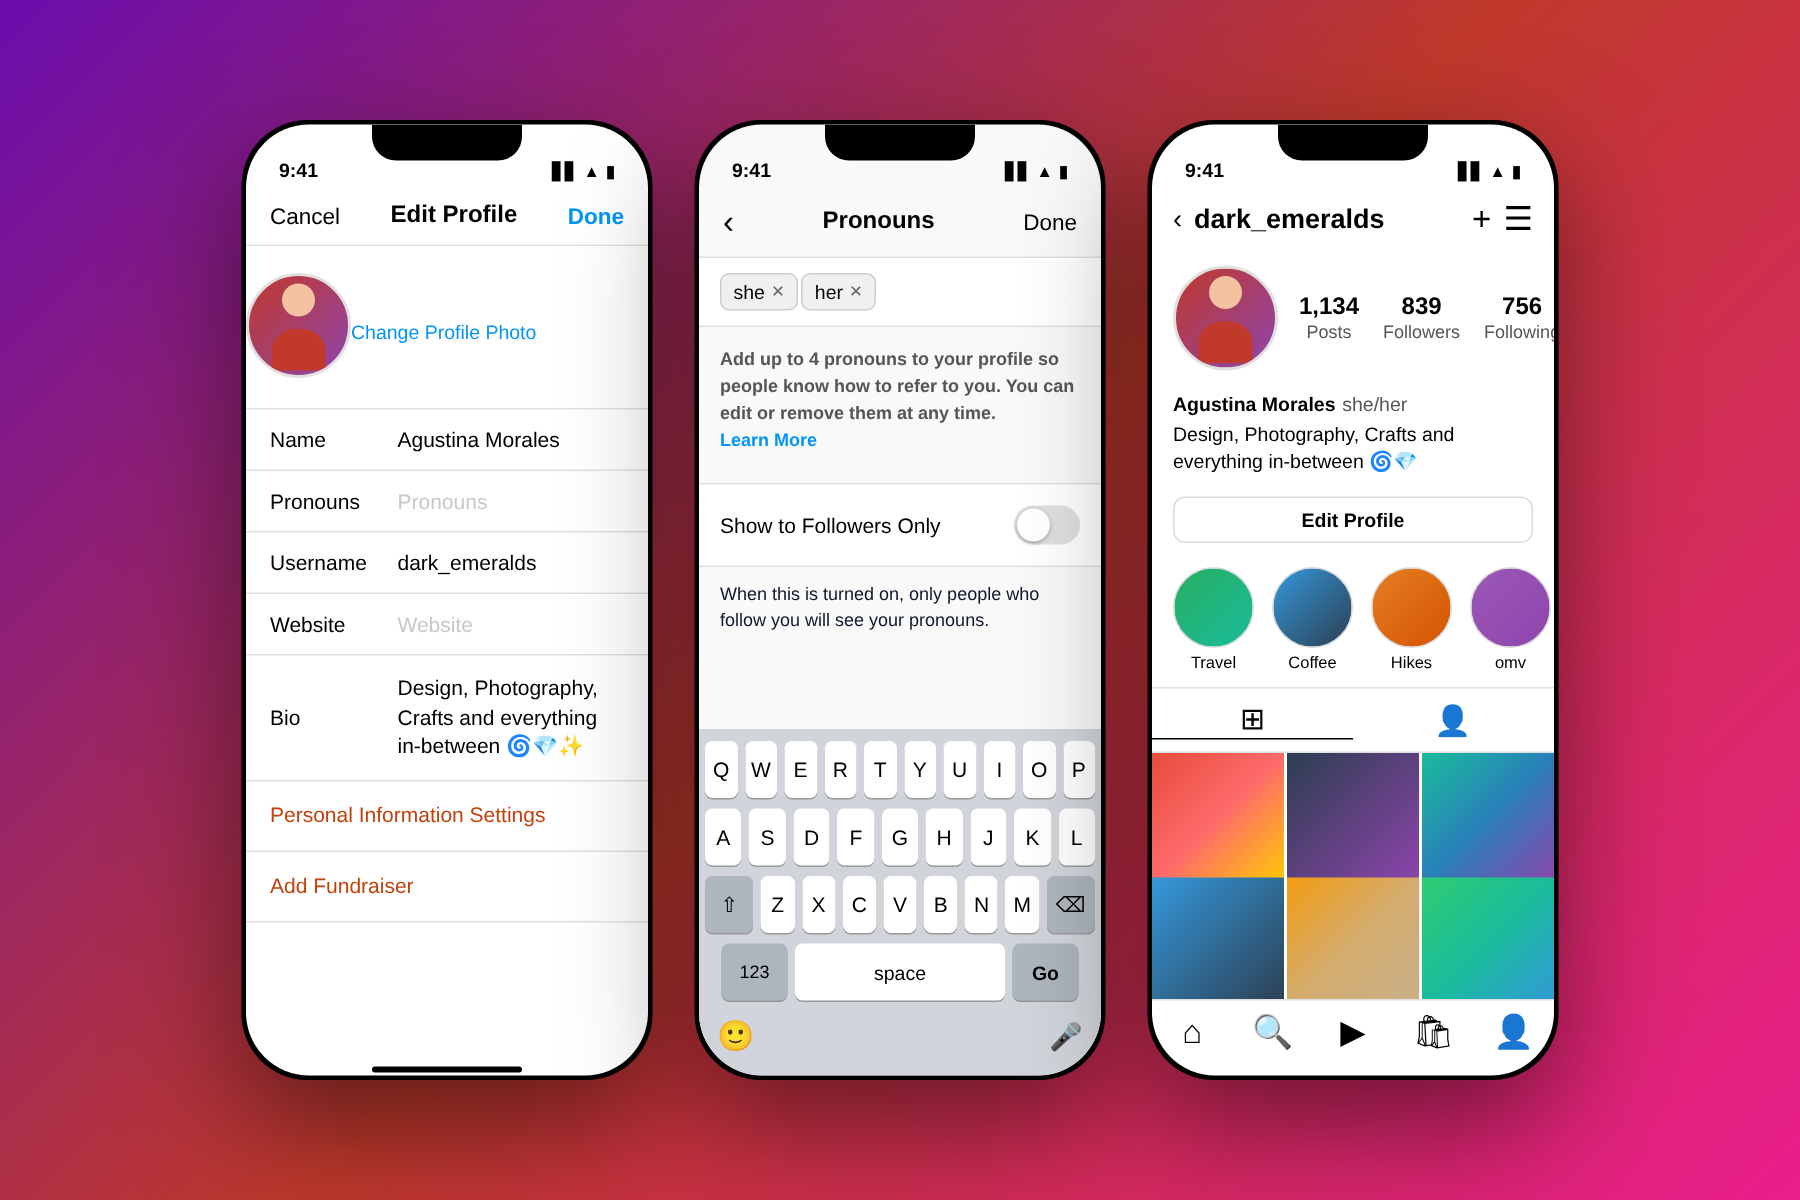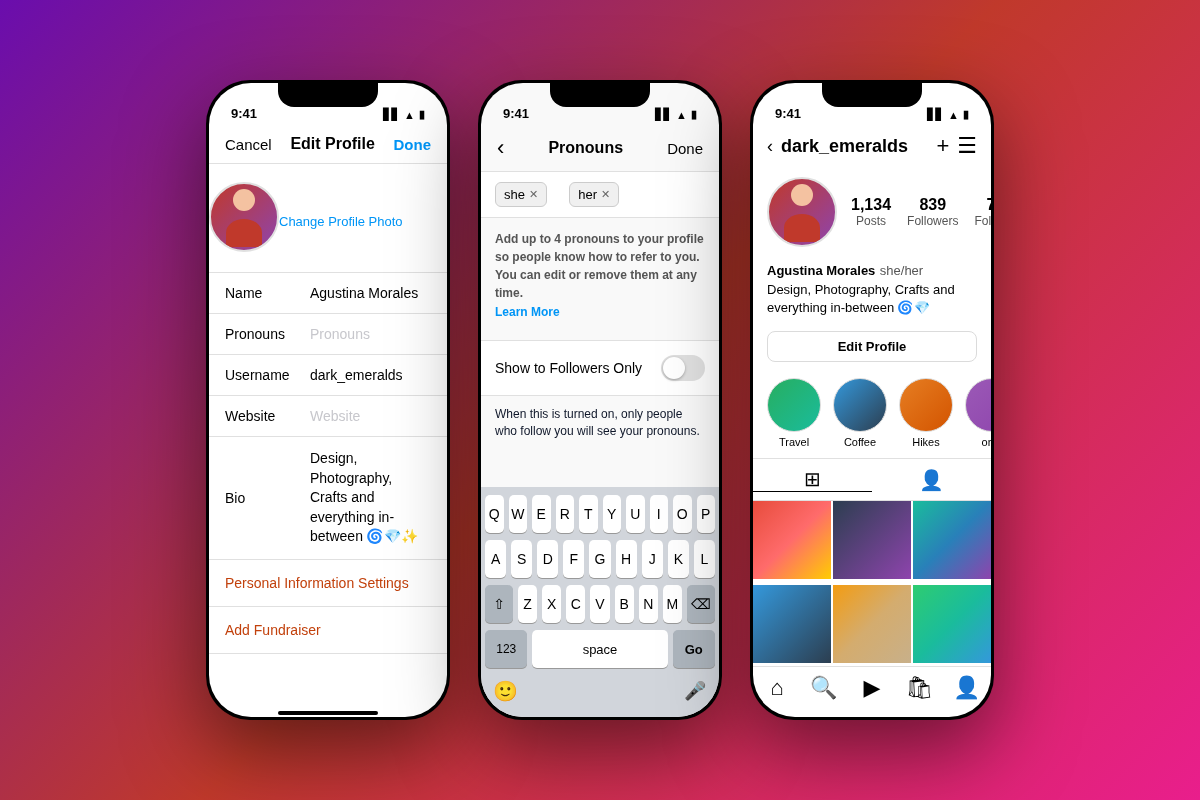--- a/index.html
+++ b/index.html
@@ -10,21 +10,21 @@
       font-family: -apple-system, BlinkMacSystemFont, 'Helvetica Neue', sans-serif;
       background: linear-gradient(135deg, #6a0dad 0%, #c0392b 50%, #e91e8c 100%);
       display: flex;
       align-items: center;
       justify-content: center;
       gap: 28px;
     }
 
     
     .phone {
-      width: 244px;
+      width: 274px;
       height: 640px;
       background: #000;
       border-radius: 44px;
       padding: 3px;
       box-shadow: 0 30px 80px rgba(0,0,0,0.5);
       position: relative;
       flex-shrink: 0;
     }
     .phone-inner {
       width: 100%;
@@ -141,21 +141,21 @@
     }
     .link-blue { color: #c2410c; font-size: 14px; }
 
     
     .p2 .phone-inner { background: #f9f9f9; }
     .p2 .status-bar { color: #000; }
 
     .pronouns-tags {
       display: flex;
       flex-wrap: wrap;
-      gap: 22px;
+      gap: 2px;
       padding: 10px 14px;
       background: #fff;
       border-bottom: 0.5px solid #e0e0e0;
     }
     .tag {
       display: flex;
       align-items: center;
       gap: 4px;
       background: #f0f0f0;
       border: 0.5px solid #ccc;

